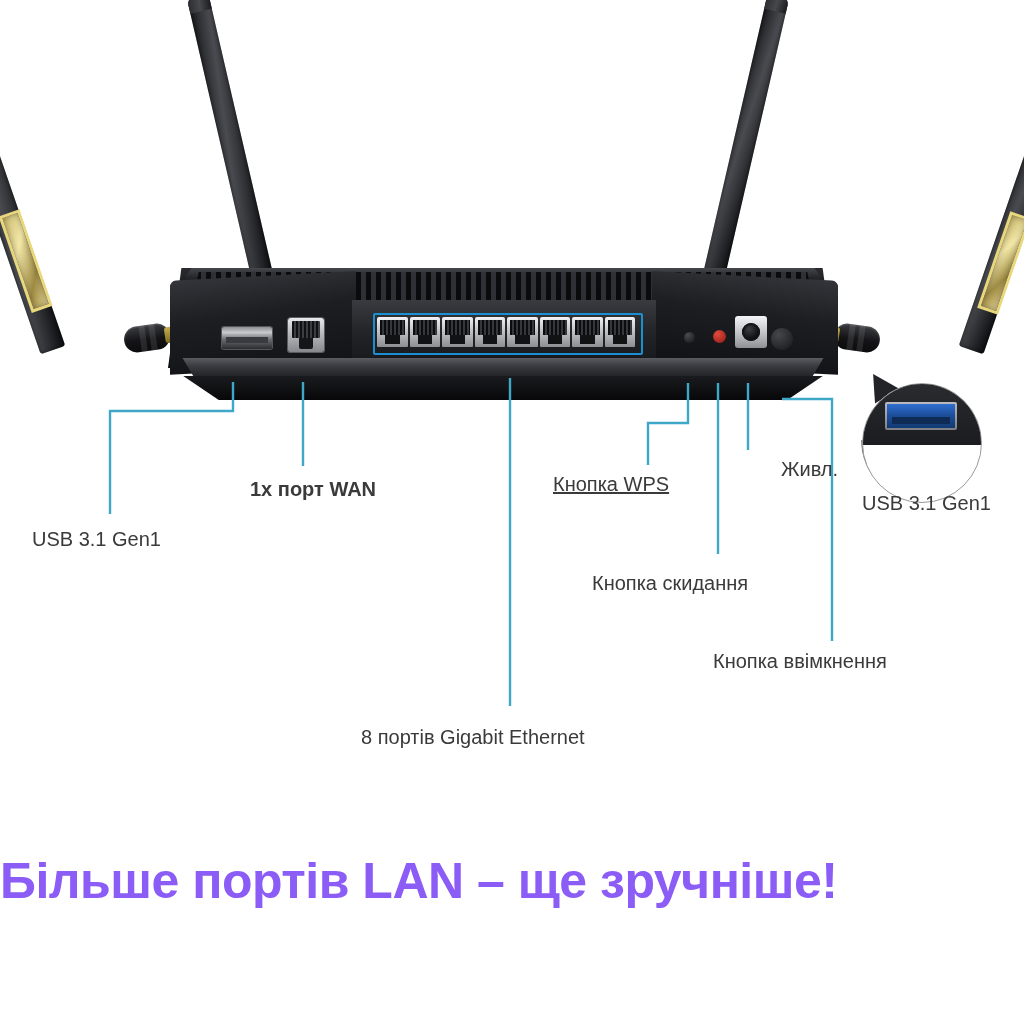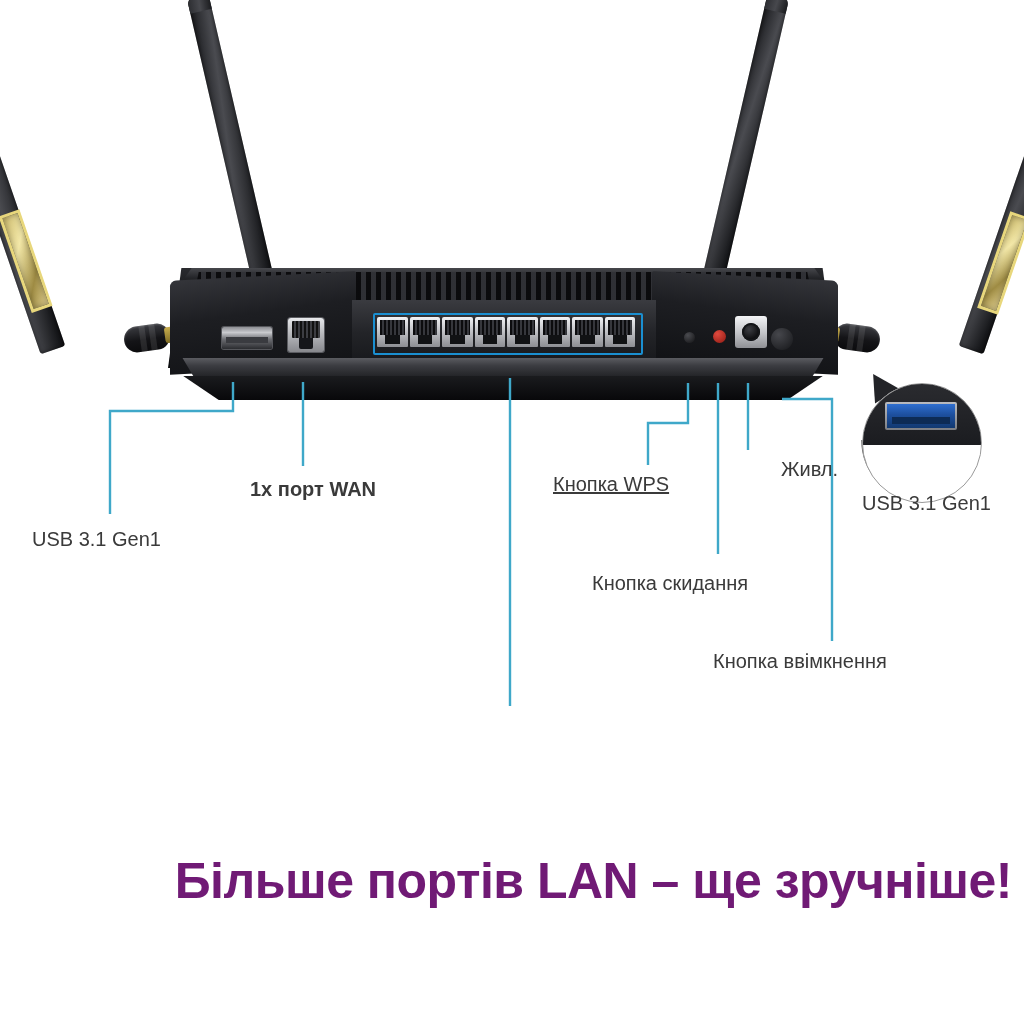--- a/index.html
+++ b/index.html
@@ -193,23 +193,23 @@
     content:"";position:absolute;left:5px;bottom:4px;right:5px;height:7px;background:#0d2b55;
   }
   .tail{
     position:absolute;left:866px;top:372px;width:0;height:0;
     border-left:14px solid transparent;border-right:14px solid transparent;
     border-bottom:26px solid #232428;transform:rotate(-32deg);
   }
 
   
   .headline{
-    position:absolute;left:0;top:852px;width:1012px;text-align:right;
+    position:absolute;left:0;top:852px;width:1012px;text-align:left;
     font-family:"Liberation Sans", sans-serif;
-    font-weight:bold;font-size:50px;color:#701a75;letter-spacing:-.5px;
+    font-weight:bold;font-size:50px;color:#8b5cf6;letter-spacing:-.5px;
   }
 </style>
 </head>
 <body style="background-color: rgb(255, 255, 255);">
 
 <div class="stage">
 
   <div class="ant" style="left:40px;top:60px;width:26px;height:290px;transform:rotate(-19deg);">
     <div class="shaft"></div>
 
@@ -316,20 +316,21 @@
   <div class="tail"></div>
   <div class="bubble">
     <div class="dark"></div>
     <div class="port">
         <i></i>
       </div>
   </div>
 
   <div class="lbl" style="left:32px;top:528px;">USB 3.1 Gen1</div>
   <div class="lbl" style="left:250px;top:478px;font-weight:bold;">1x порт WAN</div>
+  <div class="lbl" style="left:361px;top:726px;">8 портів Gigabit Ethernet</div>
   <div class="lbl" style="left:553px;top:473px;text-decoration:underline;">Кнопка WPS</div>
   <div class="lbl" style="left:570px;top:572px;margin-left:22px;">Кнопка скидання</div>
   <div class="lbl" style="left:781px;top:458px;">Живл.</div>
   <div class="lbl" style="left:713px;top:650px;">Кнопка ввімкнення</div>
   <div class="lbl" style="left:862px;top:492px;">USB 3.1 Gen1</div>
 
   <div class="headline">Більше портів LAN – ще зручніше!</div>
 
 </div>
 

